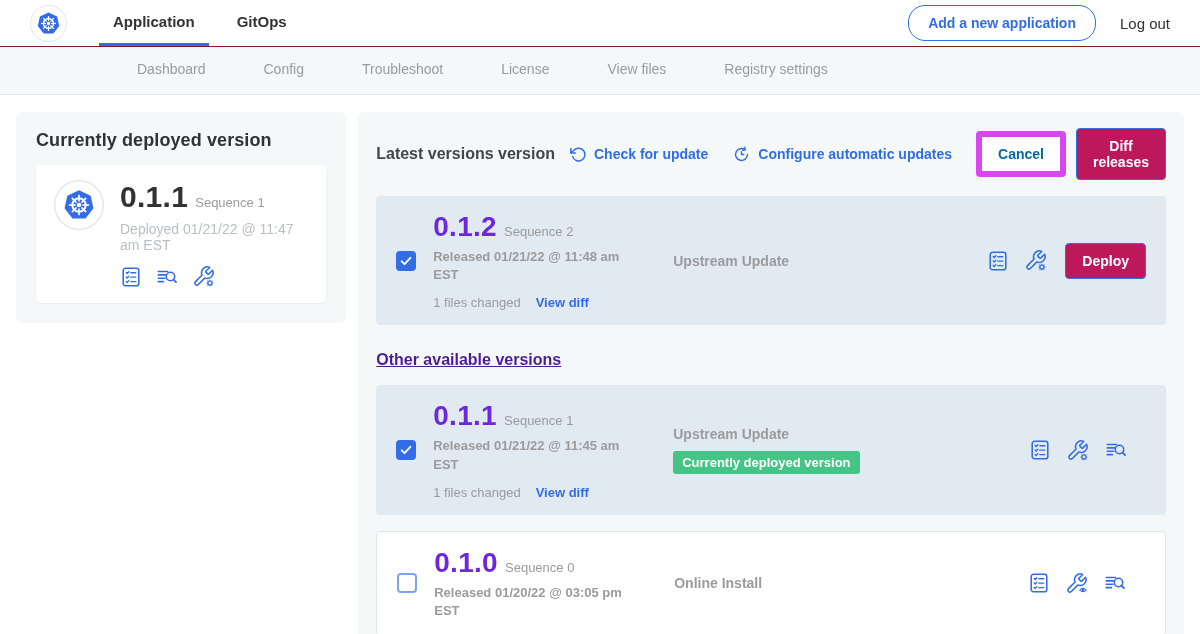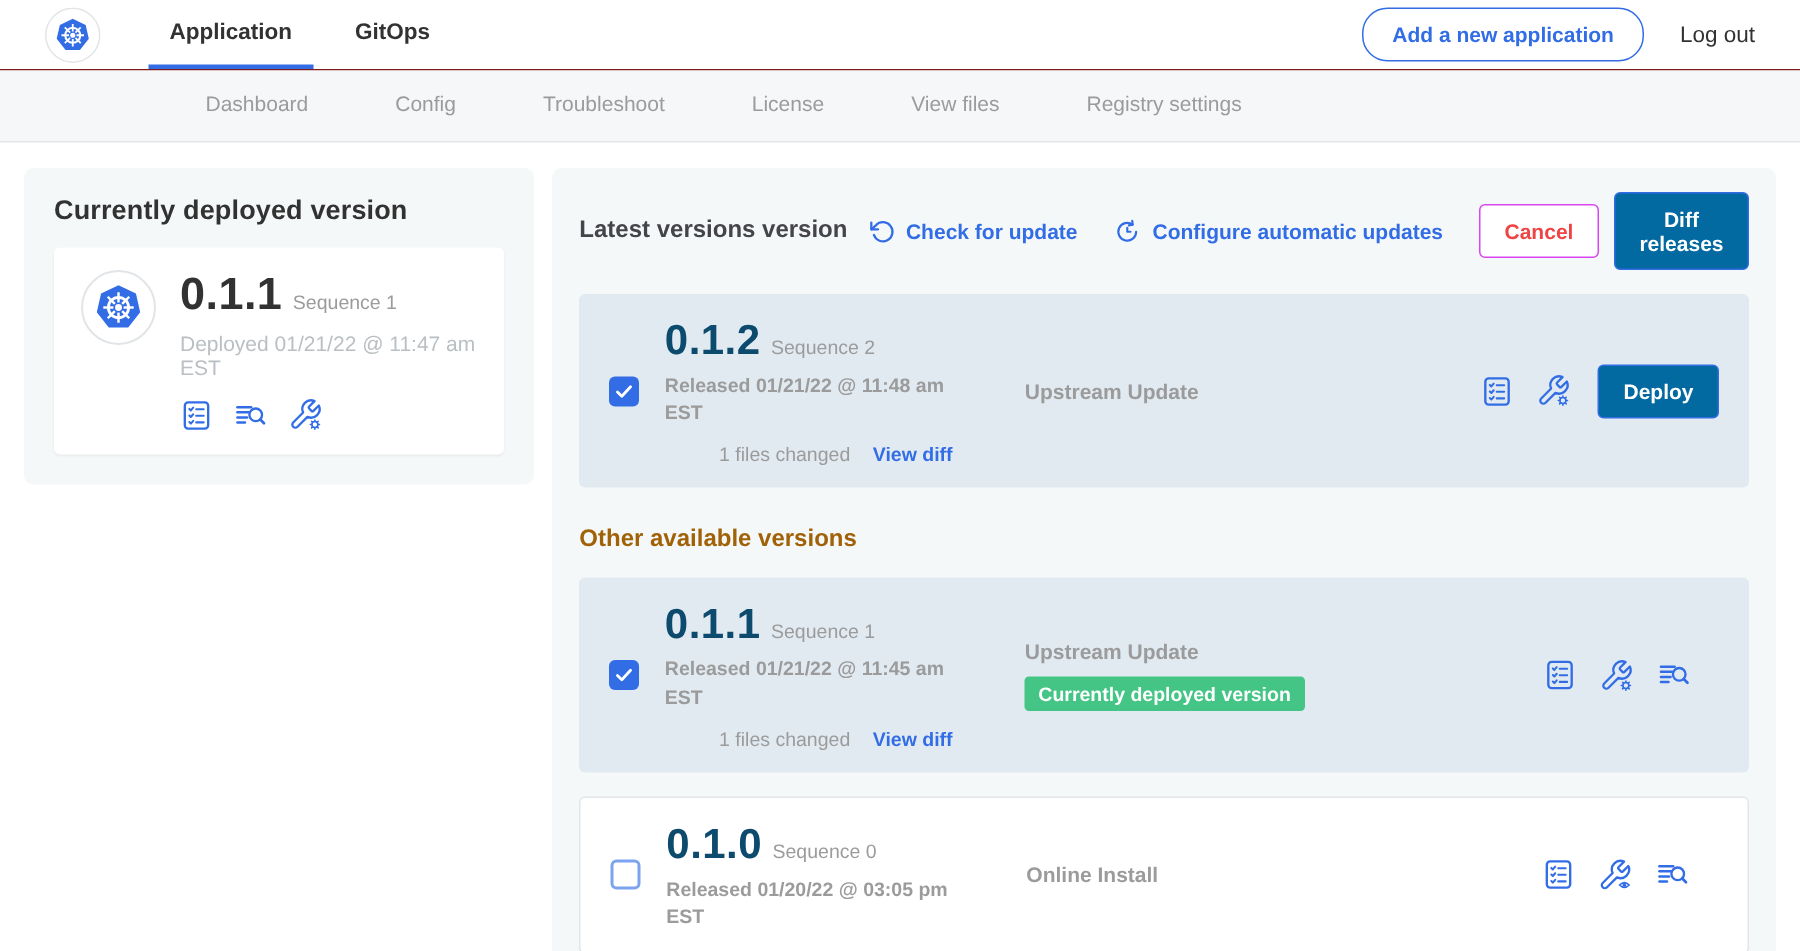--- a/index.html
+++ b/index.html
@@ -41,45 +41,45 @@
   .deployed-at { font-size:14px; color:#b9bfc3; margin:7px 0 12px; }
   .icon-row { display:flex; align-items:center; gap:13px; }
   .icon-row .ic { display:inline-flex; cursor:pointer; }
 
   .right-panel { flex:1; background:#f5f8f9; border-radius:6px; padding:16px 18px 18px; min-height:505px; }
   .vp-header { display:flex; align-items:center; }
   .vp-title { font-size:16px; font-weight:bold; color:#44444a; margin-right:14px; white-space:nowrap; }
   .link-btn { display:inline-flex; align-items:center; gap:7px; color:#326de6; font-weight:bold;
     font-size:14px; margin-right:24px; white-space:nowrap; }
   .btn { border-radius:4px; font-size:14px; font-weight:bold; padding:9px 16px; }
-  .btn-cancel { background:#fff; border:1px solid #d946ef; color:#ef4444; margin-left:auto; margin-right:10px; }
-  .btn-primary { background:#0369a1; border:1px solid #326de6; color:#fff; }
+  .btn-cancel { background:#fff; border:6px solid #d946ef; color:#0369a1; margin-left:auto; margin-right:10px; }
+  .btn-primary { background:#be185d; border:1px solid #326de6; color:#fff; }
   .btn-outline { background:#fff; border:1px solid #326de6; color:#326de6; }
 
   .version-row { display:flex; align-items:center; border-radius:4px; padding:15px 20px; margin-top:16px; }
   .row-selected { background:#e1eaf1; }
   .row-plain { background:#fff; border:1px solid #e3e6e8; }
   .checkbox { width:20px; height:20px; border-radius:4px; margin-right:17px; flex:none; cursor:pointer;
     display:flex; align-items:center; justify-content:center; }
   .checkbox.checked { background:#326de6; }
   .checkbox.unchecked { background:#fff; border:2px solid #7da3ee; }
   .v-block { width:228px; flex:none; }
-  .v-num { font-size:28px; font-weight:bold; color:#0c4a6e; letter-spacing:.3px; }
+  .v-num { font-size:28px; font-weight:bold; color:#6d28d9; letter-spacing:.3px; }
   .v-released { font-size:13px; font-weight:bold; color:#9b9b9b; max-width:188px; margin-top:5px; line-height:1.4; }
-  .v-files { font-size:13px; color:#9b9b9b; margin-top:11px; display:flex; gap:15px; align-items:center;justify-content:center; }
+  .v-files { font-size:13px; color:#9b9b9b; margin-top:11px; display:flex; gap:15px; align-items:center; }
   .diff-link { color:#326de6; font-weight:bold; font-size:13px; }
   .m-block { flex:1; padding-left:12px; }
   .source { font-size:14px; font-weight:bold; color:#9b9b9b; }
   .badge { display:inline-block; margin-top:9px; padding:4px 9px; border-radius:3px; color:#fff;
     font-size:13px; font-weight:bold; }
   .badge-green { background:#44c585; }
   .badge-gray { background:#b5c0cb; }
   .row-icons { display:flex; align-items:center; gap:15px; margin-right:18px; }
   .row-icons .ic { display:inline-flex; cursor:pointer; }
-  .other-title { margin-top:26px; font-size:16px; color:#a16207; }
+  .other-title { margin-top:26px; font-size:16px; color:#4c1d95;text-decoration:underline; }
 </style>
 </head>
 <body>
 
 <header class="topbar">
   <span class="logo-wrap">
     <svg width="37" height="37" viewBox="0 0 37 37">
       <circle cx="18.5" cy="18.5" r="18" fill="#fff" stroke="#e2e5e7" stroke-width="1"></circle>
       <polygon fill="#326de6" points="18.5,7.5 27.1,11.6 29.2,20.9 23.3,28.4 13.7,28.4 7.8,20.9 9.9,11.6"></polygon>
       <circle cx="18.5" cy="18.5" r="5" fill="none" stroke="#fff" stroke-width="1.4"></circle>

